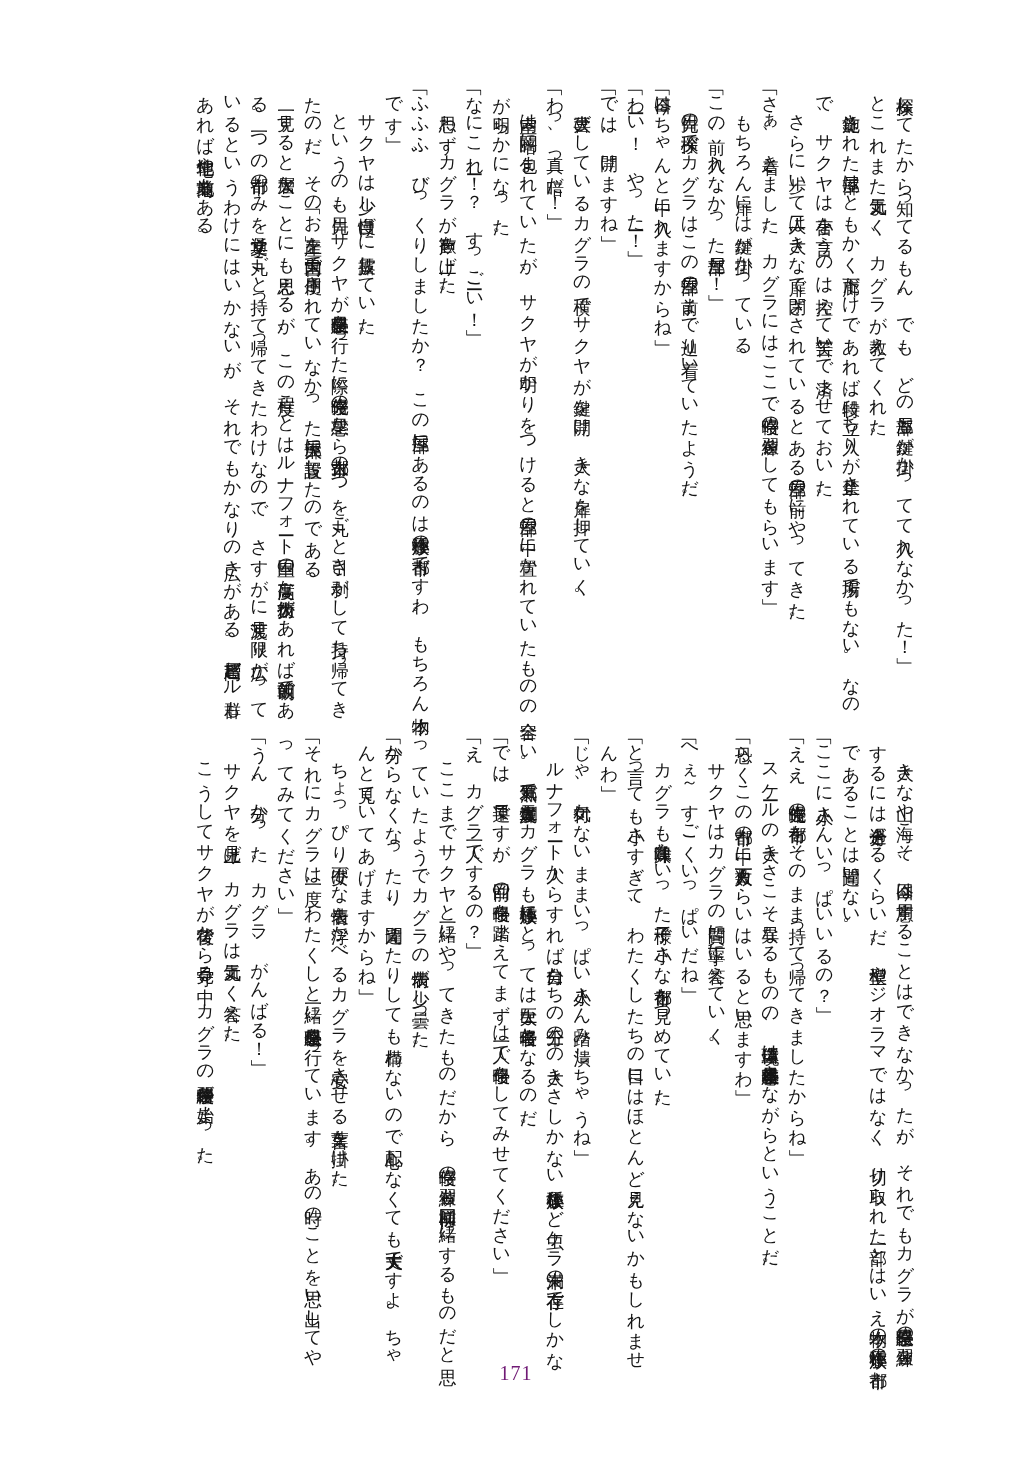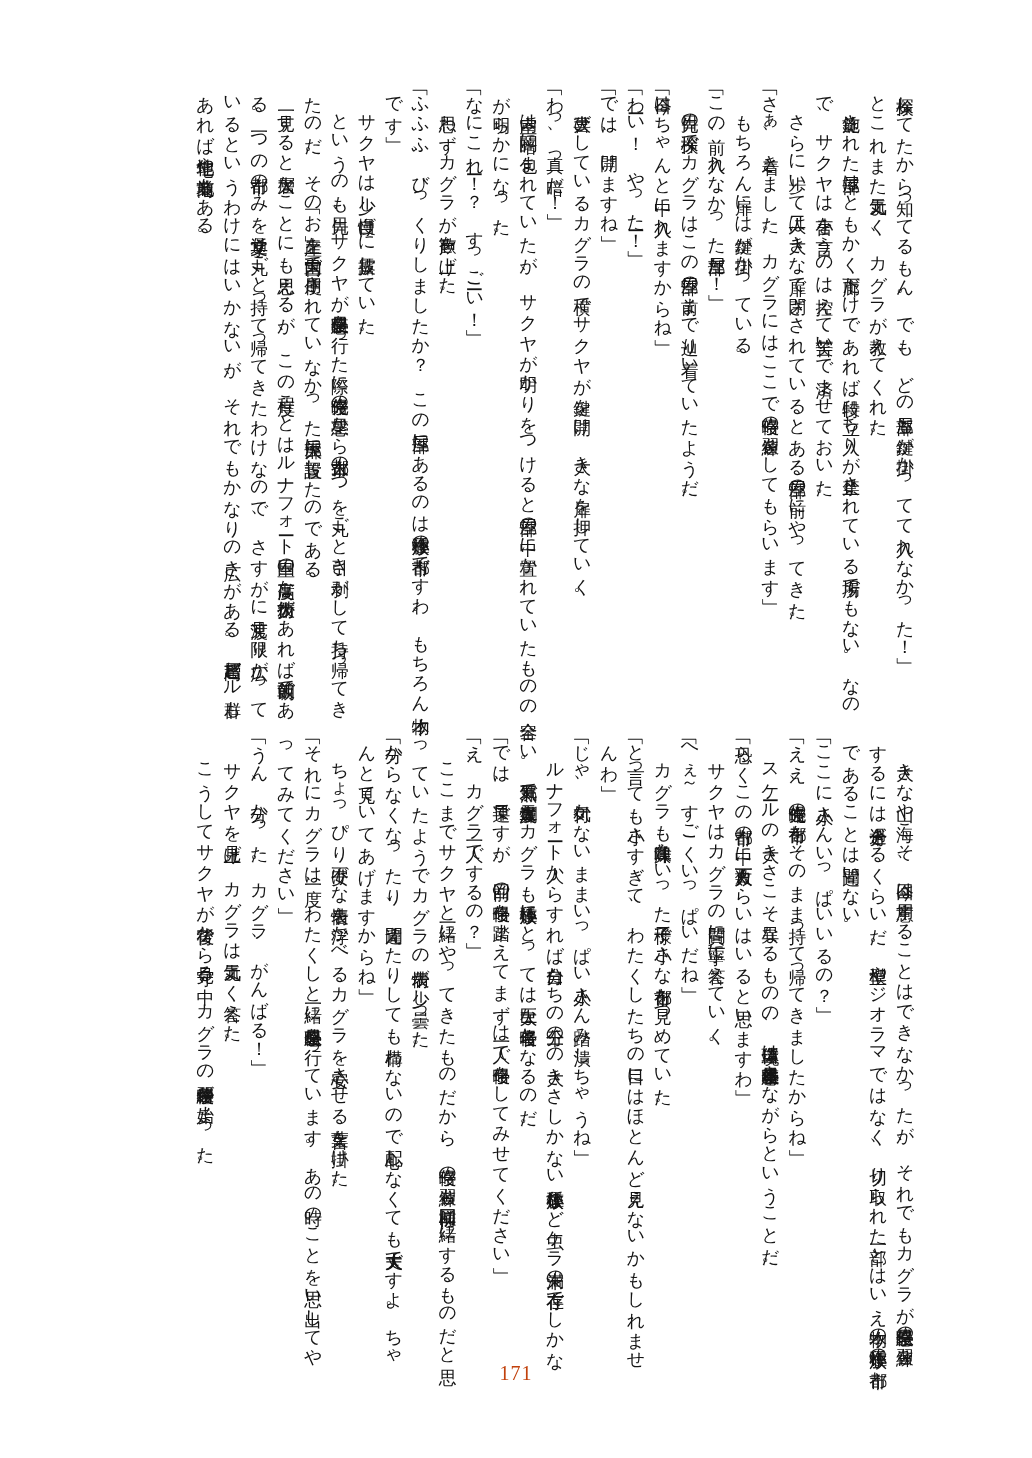--- a/index.html
+++ b/index.html
@@ -33,21 +33,21 @@
     padding: 0;
   }
   .page-number {
     position: absolute;
     top: 1362px;
     left: 0;
     width: 100%;
     text-align: center;
     font-size: 20px;
     letter-spacing: 1px;
-    color: #c2410c;
+    color: #701a75;
   }
 </style>
 </head>
 <body>
 
 <div class="page">
 
   <section class="text-block block-top">
     <p>探検してたから知ってるもん。でも、どの部屋も鍵が掛かってて入れなかった！」</p>
     <p>とこれまた元気よく、カグラが教えてくれた。</p>

